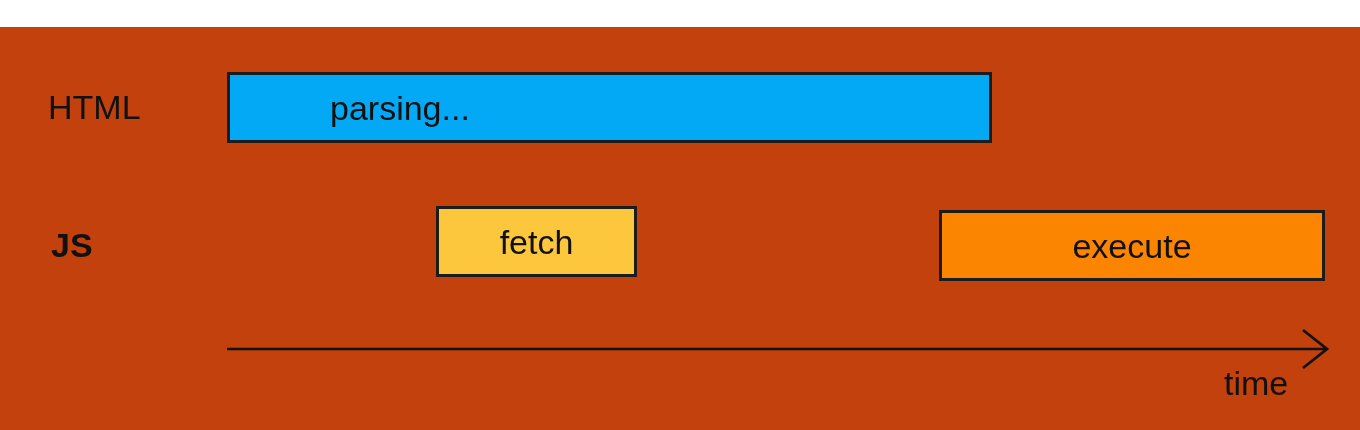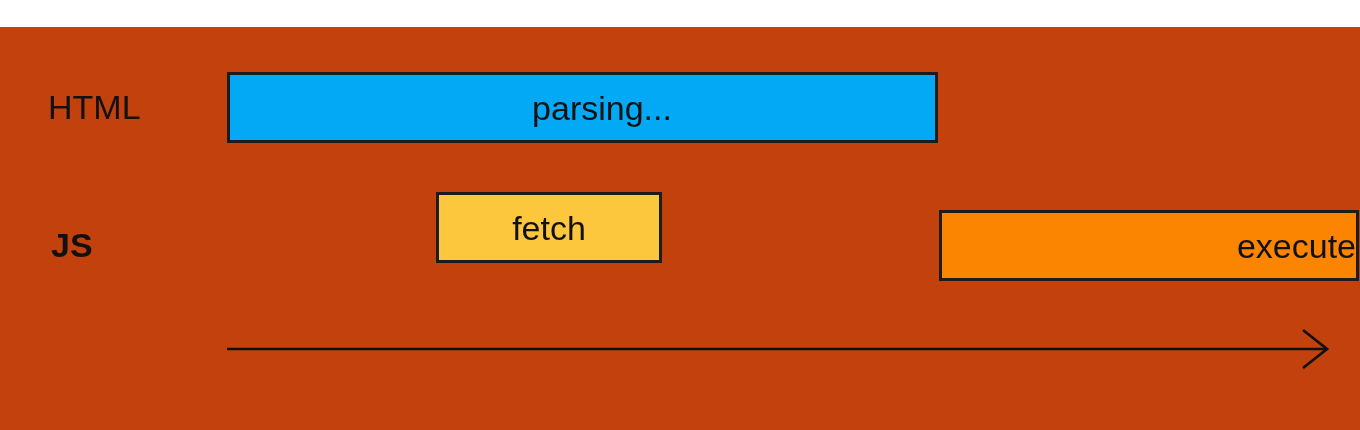--- a/index.html
+++ b/index.html
@@ -32,33 +32,33 @@
     box-sizing: border-box;
     border: 3px solid #1c1c1c;
     display: flex;
     align-items: center;
     font-size: 34px;
     line-height: 1;
     white-space: nowrap;
   }
   .bar.parsing {
     left: 227px; top: 45px;
-    width: 711px; height: 71px;
-    justify-content: center;
-    padding: 0 21px 0 60px;
+    width: 765px; height: 71px;
+    justify-content: flex-start;
+    padding: 0 21px 0 100px;
   }
   .bar.fetch {
-    left: 436px; top: 165px;
-    width: 226px; height: 71px;
+    left: 436px; top: 179px;
+    width: 201px; height: 71px;
     justify-content: center;
   }
   .bar.execute {
     left: 939px; top: 183px;
-    width: 420px; height: 71px;
-    justify-content: flex-end;
+    width: 386px; height: 71px;
+    justify-content: center;
   }
 
   .time-axis {
     position: absolute;
     left: 226px; top: 300px;
     width: 1110px; height: 46px;
   }
   .time-axis-label {
     position: absolute;
     left: 1224px; top: 336px;
@@ -86,14 +86,15 @@
 
   <div class="bar execute" style="background-color: rgb(251, 133, 0);">
     <span>execute</span>
   </div>
 
   <svg class="time-axis" viewBox="0 0 1110 46">
     <line x1="1" y1="22" x2="1099" y2="22" stroke="#111111" stroke-width="2.7"></line>
     <polyline points="1077,3 1101,22 1077,41" fill="none" stroke="#111111" stroke-width="2.7"></polyline>
   </svg>
 
+  <div class="time-axis-label">time</div>
 
 </div>
 
 </body></html>

